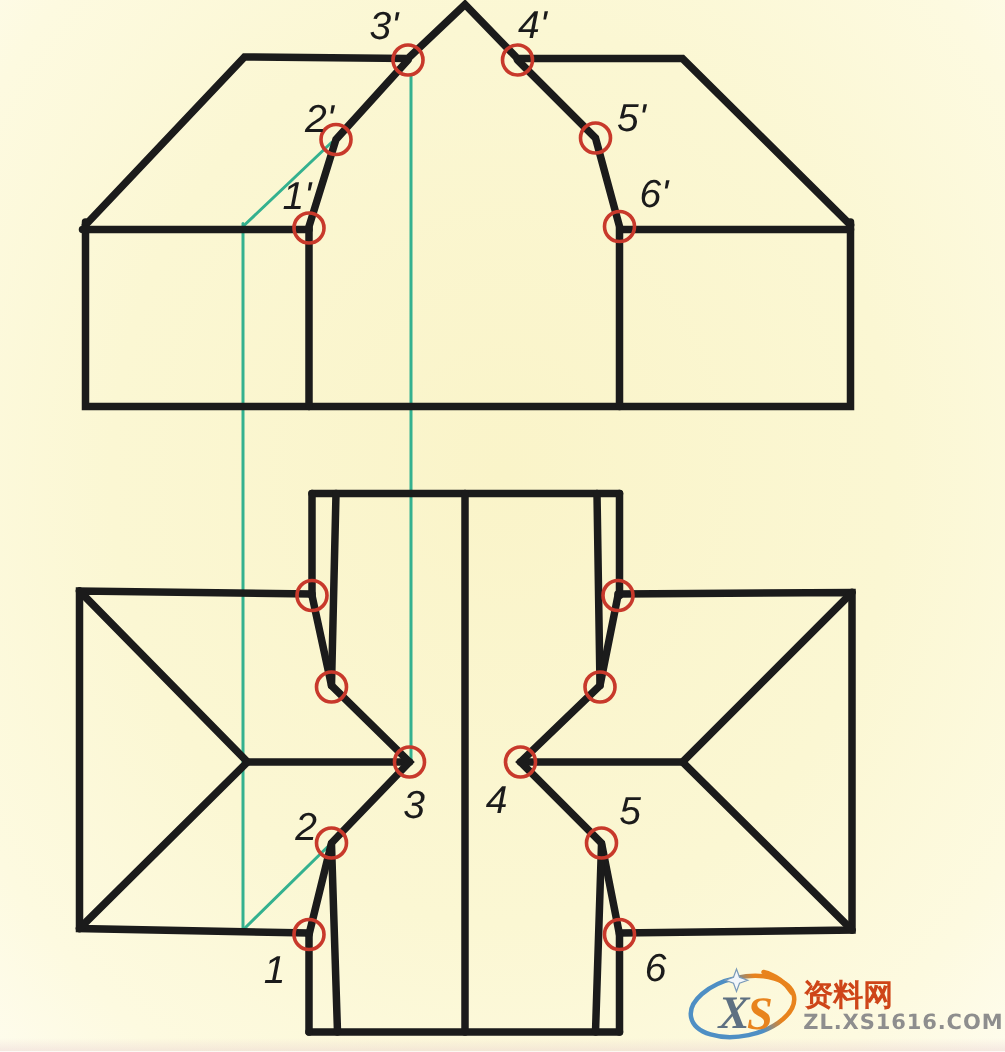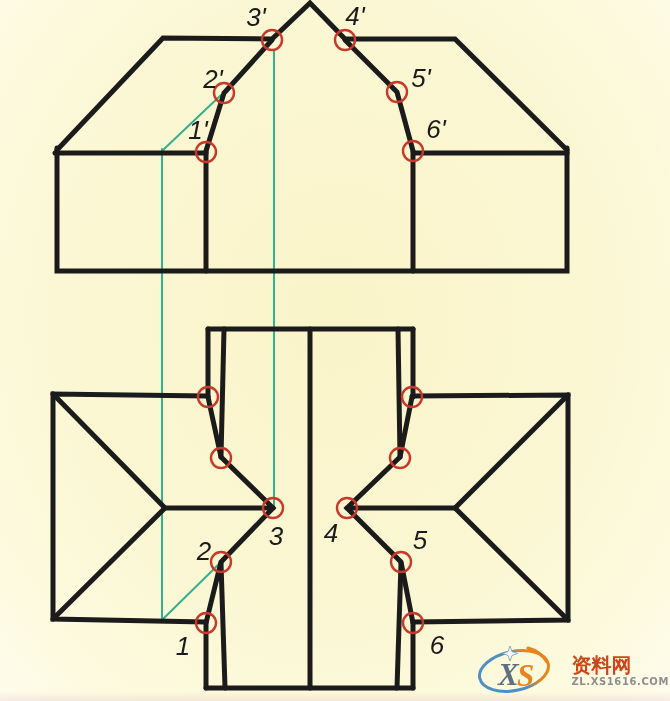--- a/index.html
+++ b/index.html
@@ -12,23 +12,23 @@
     content:"";position:absolute;left:0;right:0;bottom:0;height:9px;pointer-events:none;
     background:linear-gradient(to bottom, rgba(234,206,212,0) 0%, rgba(230,202,208,.40) 100%);
   }
   svg.scene{position:absolute;left:0;top:0;}
   .ink{fill:none;stroke:var(--line);stroke-width:5;stroke-linecap:round;stroke-linejoin:miter;}
   .teal{fill:none;stroke:var(--construction);stroke-width:2;stroke-linecap:round;}
   .marker{fill:none;stroke:var(--marker);stroke-width:2.4;}
   .plabel{font:italic 26px "Liberation Sans",sans-serif;fill:var(--line);text-anchor:middle;}
   
   .watermark{position:absolute;right:1px;bottom:4px;display:flex;align-items:center;}
-  .wm-text{display:flex;flex-direction:column;line-height:1;margin-left:19px;}
+  .wm-text{display:flex;flex-direction:column;line-height:1;margin-left:3px;}
   .wm-brand{font-weight:bold;font-size:20px;color:var(--watermark-brand);font-family:"DejaVu Sans",sans-serif;letter-spacing:0;}
-  .wm-domain{font-weight:bold;font-size:10px;color:var(--watermark-domain);font-family:"DejaVu Sans",sans-serif;letter-spacing:.6px;margin-top:2px;}
+  .wm-domain{font-weight:bold;font-size:14px;color:var(--watermark-domain);font-family:"DejaVu Sans",sans-serif;letter-spacing:.6px;margin-top:2px;}
   .logo-x{font:italic bold 31px "Liberation Serif",serif;fill:var(--logo-x);}
   .logo-s{font:italic bold 31px "Liberation Serif",serif;fill:var(--logo-orange);}
 </style>
 </head>
 <body>
 
 <div class="canvas">
 
   <svg class="scene" width="670" height="701" viewBox="0 0 670 701">
     <g>

